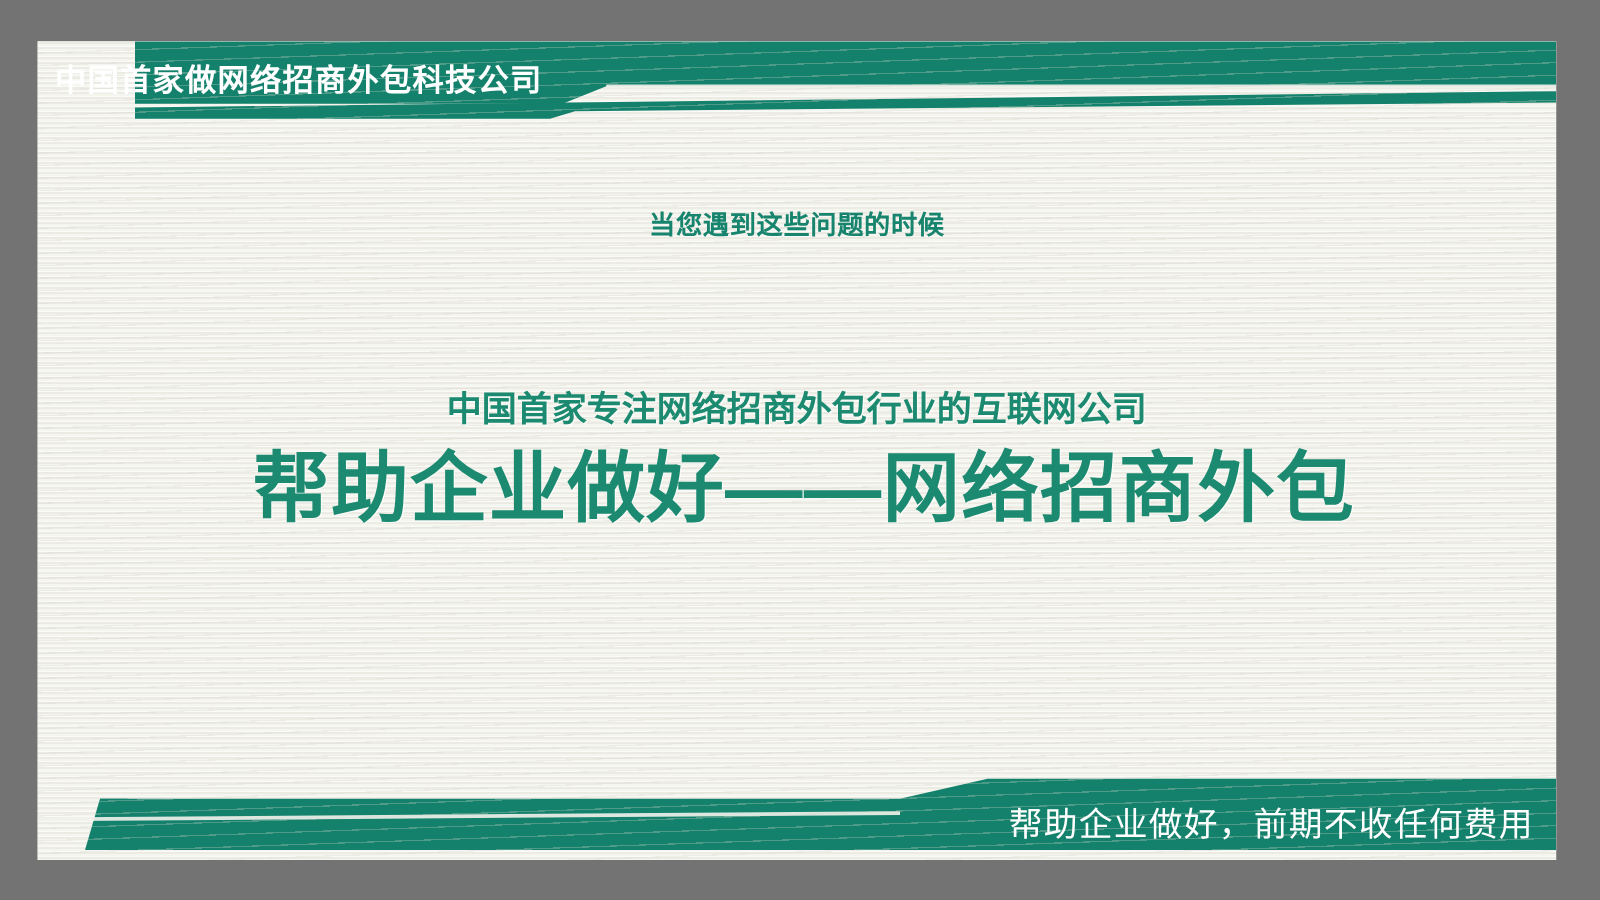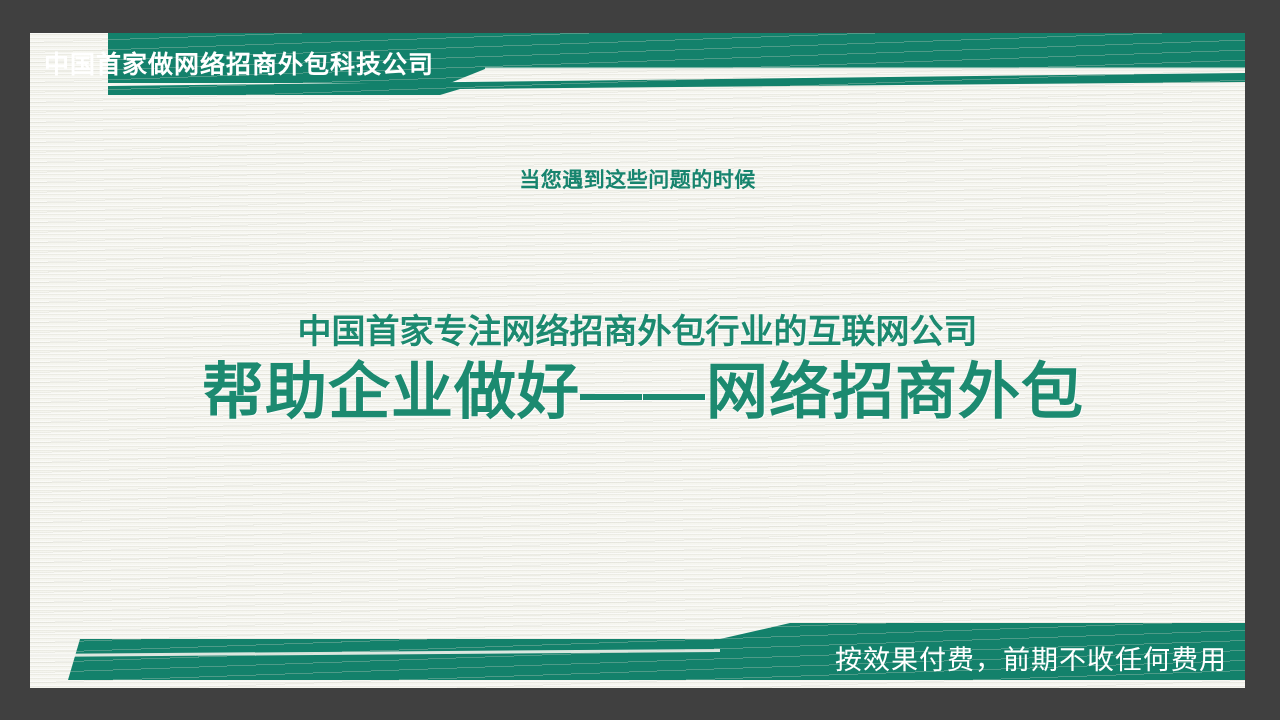--- a/index.html
+++ b/index.html
@@ -13,21 +13,21 @@
     height: 720px;
     overflow: hidden;
     font-family: "Liberation Sans", "DejaVu Sans", sans-serif;
   }
 
   
   #slide {
     position: relative;
     width: 1280px;
     height: 720px;
-    background: #404040;      
+    background: #737373;      
     overflow: hidden;
   }
 
   
   #paper {
     position: absolute;
     left: 30px;
     top: 33px;
     width: 1215px;
     height: 655px;
@@ -139,21 +139,21 @@
     color: #1C8A70;
     letter-spacing: 2px;
     line-height: 1;
     text-shadow: 1px 1px 0 rgba(255,255,255,.6);
   }
 
   .tagline {
     position: absolute;
     left: 0; right: 0;
     top: 281px;
-    font-size: 34px;
+    font-size: 28px;
     font-weight: bold;
     color: #1C8A70;
     letter-spacing: 0px;
     line-height: 1;
     text-shadow: 1px 1px 0 rgba(255,255,255,.6);
   }
 
   .headline {
     position: absolute;
     left: 0; right: 0;
@@ -200,16 +200,16 @@
       <svg width="1215" height="70" viewBox="0 0 1215 70" xmlns="http://www.w3.org/2000/svg">
 
         <path d="M 50,21 L 690,21 L 760,5 L 1215,5 L 1215,62 L 50,62 Z" fill="#13816B"></path>
 
         <path d="M 50,21 L 72,21 L 72,62 L 38,62 Z" fill="#13816B"></path>
 
         <path d="M 0,36 L 690,31 L 690,34 L 0,39 Z" fill="#F2F2EC" opacity="0.9"></path>
       </svg>
     </div>
 
-    <div id="footer-text">按效果付费，前期不收任何费用</div>
+    <div id="footer-text">帮助企业做好，前期不收任何费用</div>
 
   </div>
 </div>
 
 </body></html>

